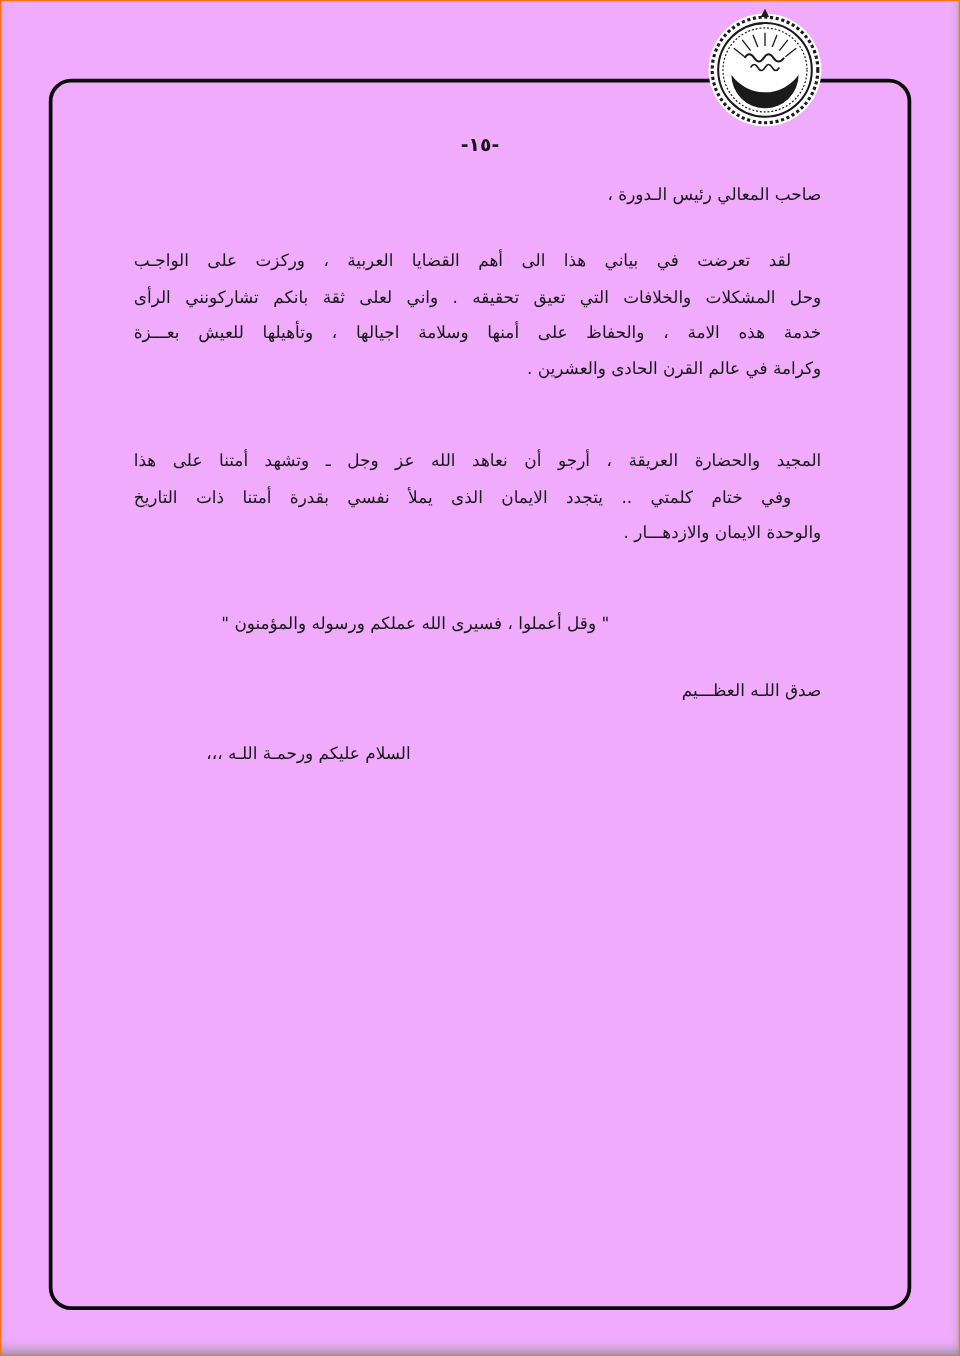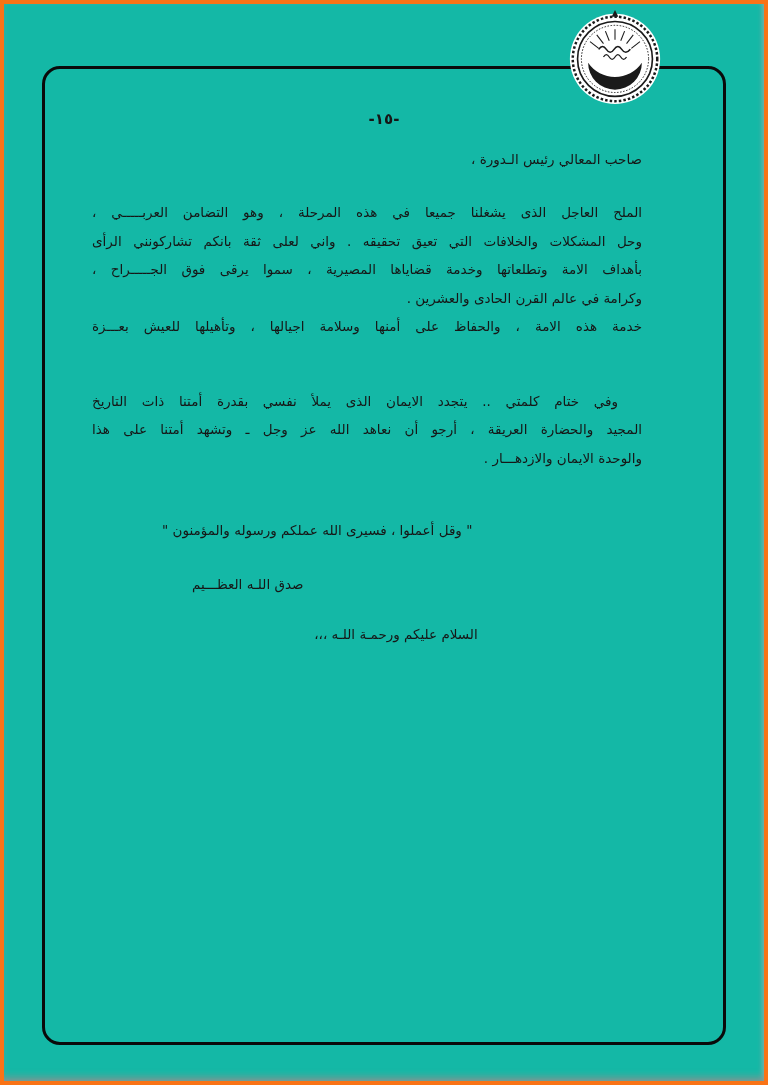--- a/index.html
+++ b/index.html
@@ -11,22 +11,22 @@
     height: 1085px;
     background: #ffffff;
     font-family: "DejaVu Sans", sans-serif;
     color: #161616;
     overflow: hidden;
     position: relative;
   }
   .scan-page {
     position: absolute;
     inset: 0;
-    background: #14b8a6;
-    border: 4px solid #f97316;
+    background: #f0abfc;
+    border: 1px solid #f97316;
     box-sizing: border-box;
     box-shadow: inset 0 -7px 9px -4px #909090, inset -4px 0 6px -4px #b5b5b5;
   }
   .frame {
     position: absolute;
     left: 38px;
     top: 62px;
     right: 38px;
     bottom: 36px;
     border: 3px solid #0a0a0a;
@@ -46,21 +46,21 @@
     width: 100%;
     text-align: center;
     direction: rtl;
     font-size: 15px;
     font-weight: bold;
     letter-spacing: 1px;
   }
   .content {
     position: absolute;
     top: 140px;
-    right: 122px;
+    right: 110px;
     width: 550px;
     direction: rtl;
     text-align: right;
     font-size: 13.5px;
     line-height: 28.5px;
   }
   .salutation .line {
     line-height: 30px;
   }
   .paragraph {
@@ -71,22 +71,22 @@
   .line { white-space: nowrap; }
   .just {
     white-space: normal;
     text-align: justify;
     text-align-last: justify;
     text-justify: inter-word;
   }
   .indent { padding-right: 24px; }
   .closing .line { line-height: 28px; white-space: nowrap; }
   .quote        { margin-top: 44px; padding-left: 70px;  text-align: left; }
-  .attribution  { margin-top: 26px; padding-left: 100px; text-align: left; }
-  .salam        { margin-top: 22px; padding-left: 58px;  text-align: center; }
+  .attribution  { margin-top: 26px; padding-left: 100px; text-align: right; }
+  .salam        { margin-top: 22px; padding-left: 58px;  text-align: left; }
 </style>
 </head>
 <body>
 
 <div class="scan-page">
 
   <div class="frame"></div>
 
   <div class="emblem">
     <svg viewBox="0 0 100 100" width="96" height="96">
@@ -112,30 +112,29 @@
 
   <div class="page-number">-١٥-</div>
 
   <div class="content">
 
     <div class="salutation">
       <div class="line">صاحب المعالي رئيس الـدورة ،</div>
     </div>
 
     <div class="paragraph p1">
-      <div class="line just">الملح العاجل الذى يشغلنا جميعا في هذه المرحلة ، وهو التضامن العربـــــي ،</div>
+      <div class="line just indent">لقد تعرضت في بياني هذا الى أهم القضايا العربية ، وركزت على الواجـب</div>
       <div class="line just">وحل المشكلات والخلافات التي تعيق تحقيقه . واني لعلى ثقة بانكم تشاركونني الرأى</div>
-      <div class="line just">بأهداف الامة وتطلعاتها وخدمة قضاياها المصيرية ، سموا يرقى فوق الجـــــراح ،</div>
+      <div class="line just">خدمة هذه الامة ، والحفاظ على أمنها وسلامة اجيالها ، وتأهيلها للعيش بعـــزة</div>
       <div class="line">وكرامة في عالم القرن الحادى والعشرين .</div>
-      <div class="line just">خدمة هذه الامة ، والحفاظ على أمنها وسلامة اجيالها ، وتأهيلها للعيش بعـــزة</div>
     </div>
 
     <div class="paragraph p2">
+      <div class="line just">المجيد والحضارة العريقة ، أرجو أن نعاهد الله عز وجل ـ وتشهد أمتنا على هذا</div>
       <div class="line just indent">وفي ختام كلمتي .. يتجدد الايمان الذى يملأ نفسي بقدرة أمتنا ذات التاريخ</div>
-      <div class="line just">المجيد والحضارة العريقة ، أرجو أن نعاهد الله عز وجل ـ وتشهد أمتنا على هذا</div>
       <div class="line">والوحدة الايمان والازدهـــار .</div>
     </div>
 
     <div class="closing">
       <div class="line quote">" وقل أعملوا ،  فسيرى الله عملكم ورسوله والمؤمنون "</div>
       <div class="line attribution">صدق اللـه العظـــيم</div>
       <div class="line salam">السلام عليكم ورحمـة اللـه ،،،</div>
     </div>
 
   </div>

